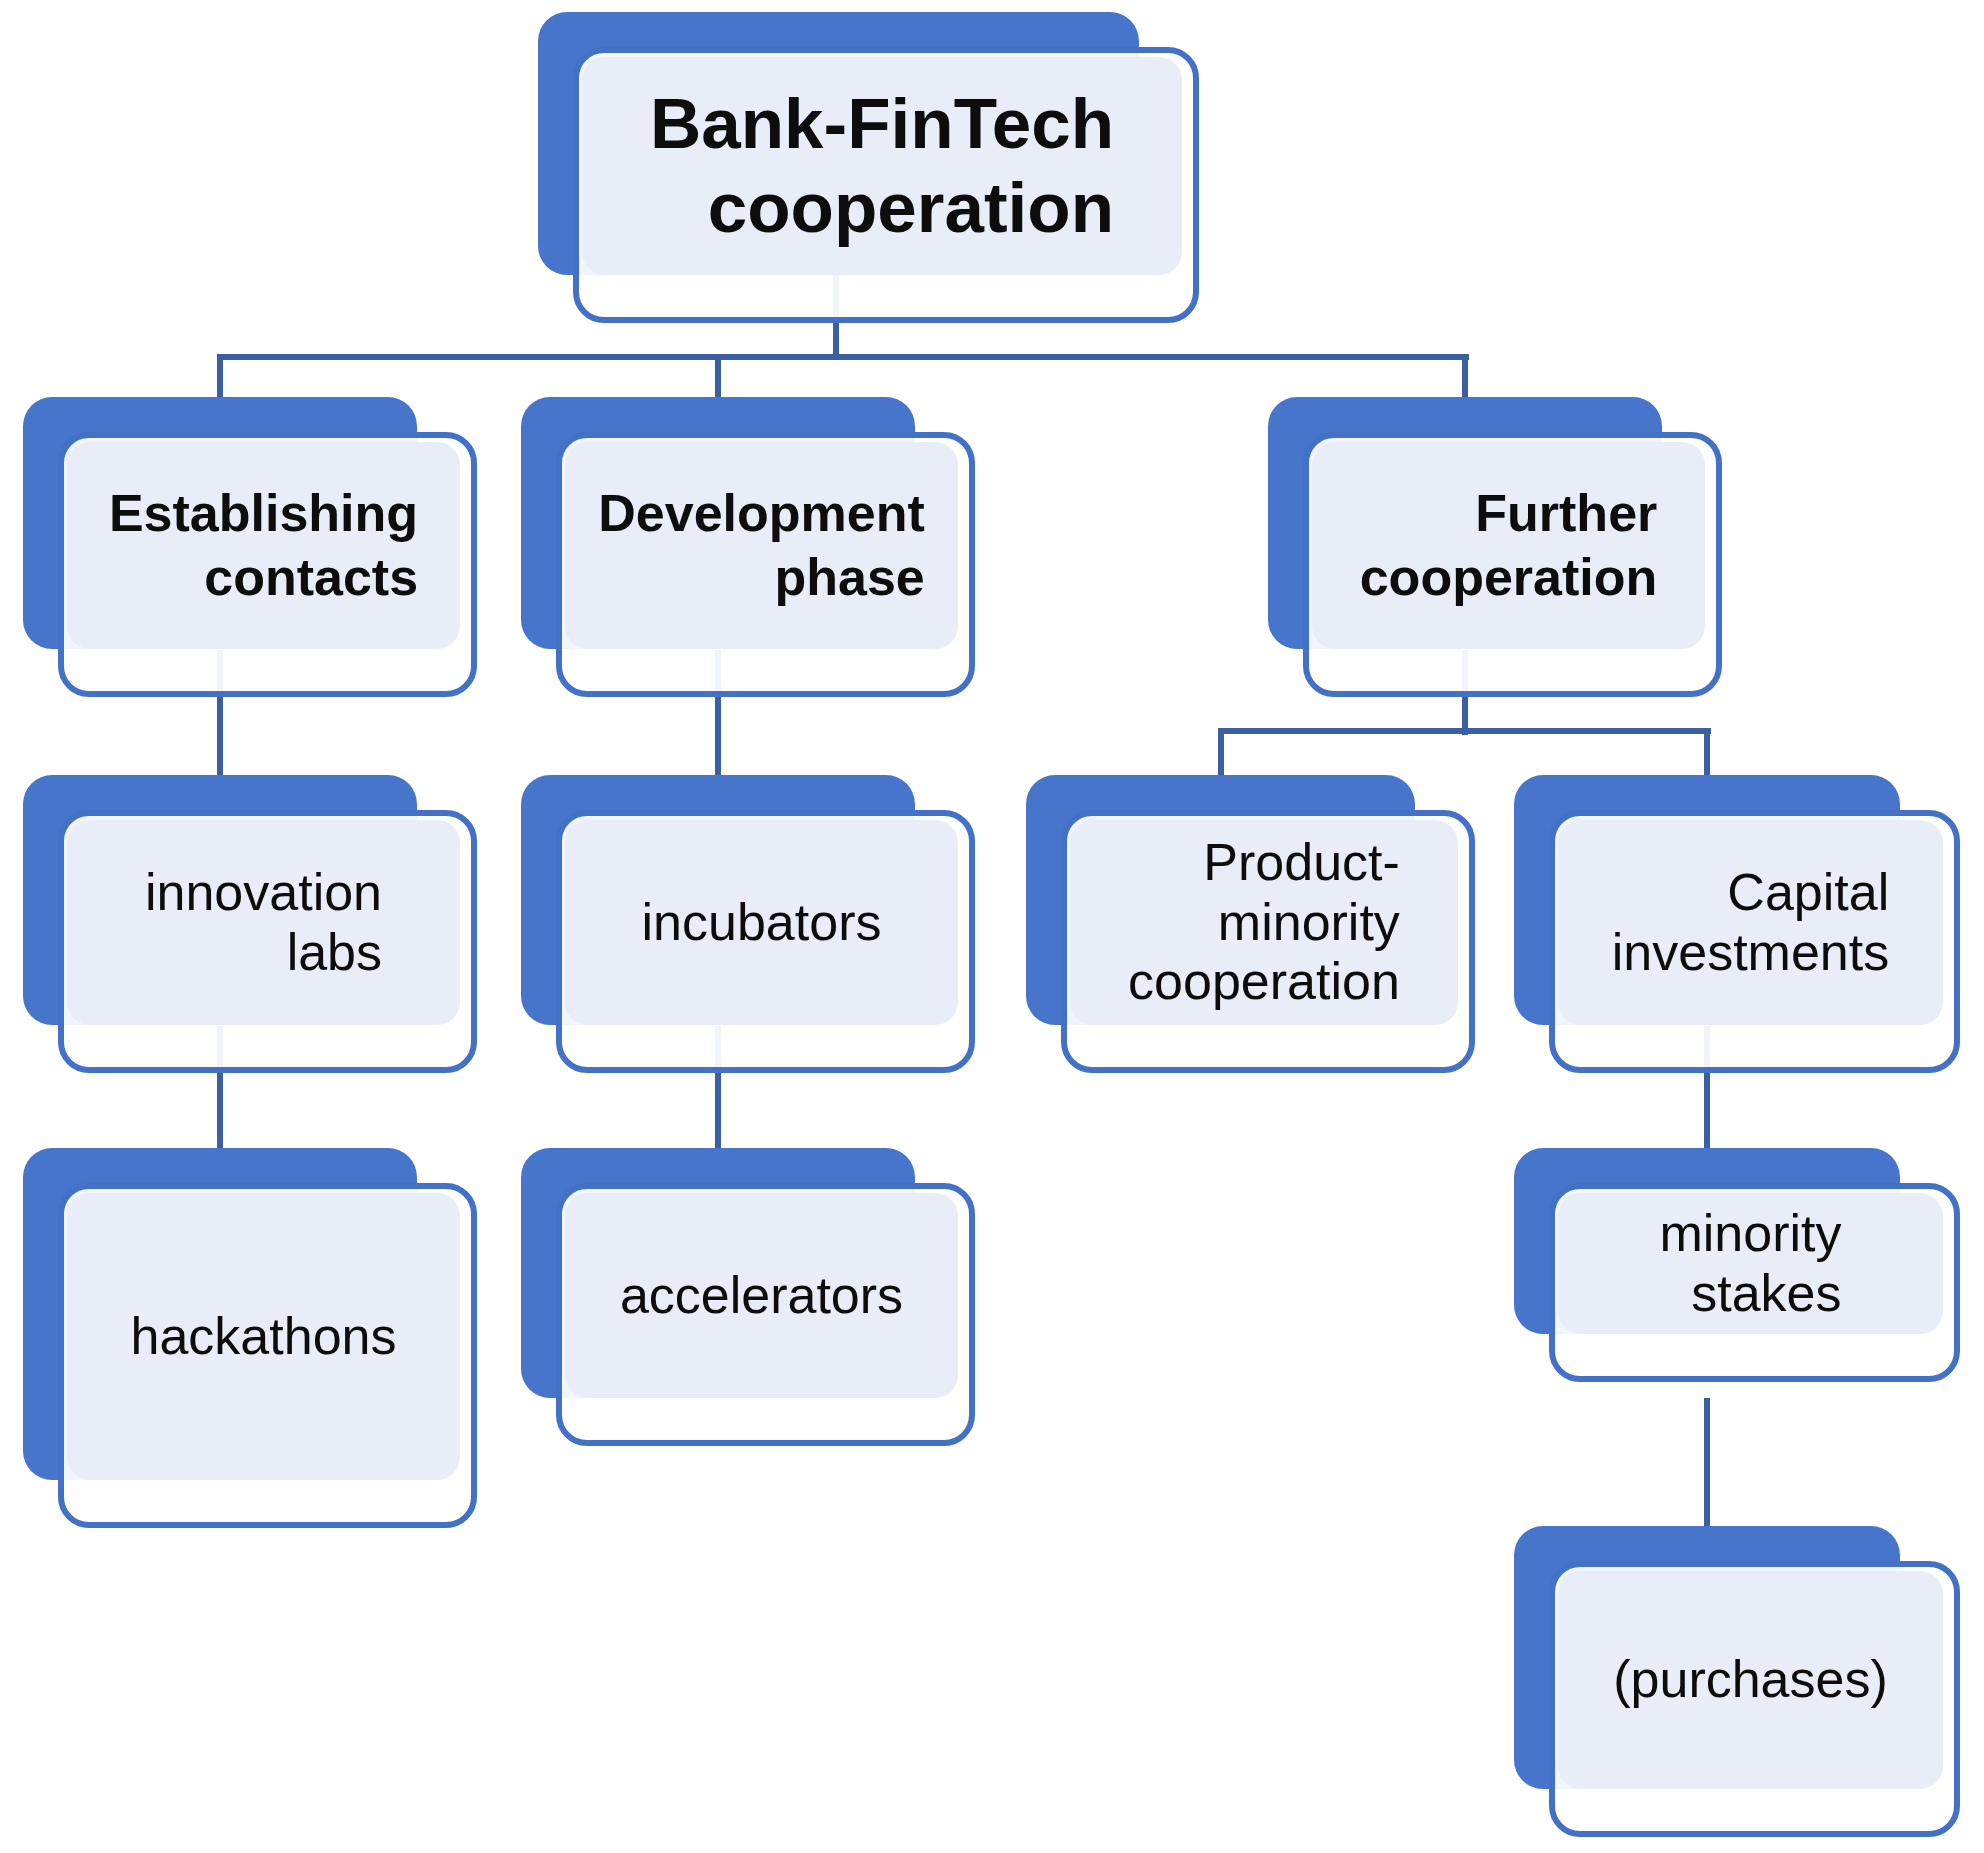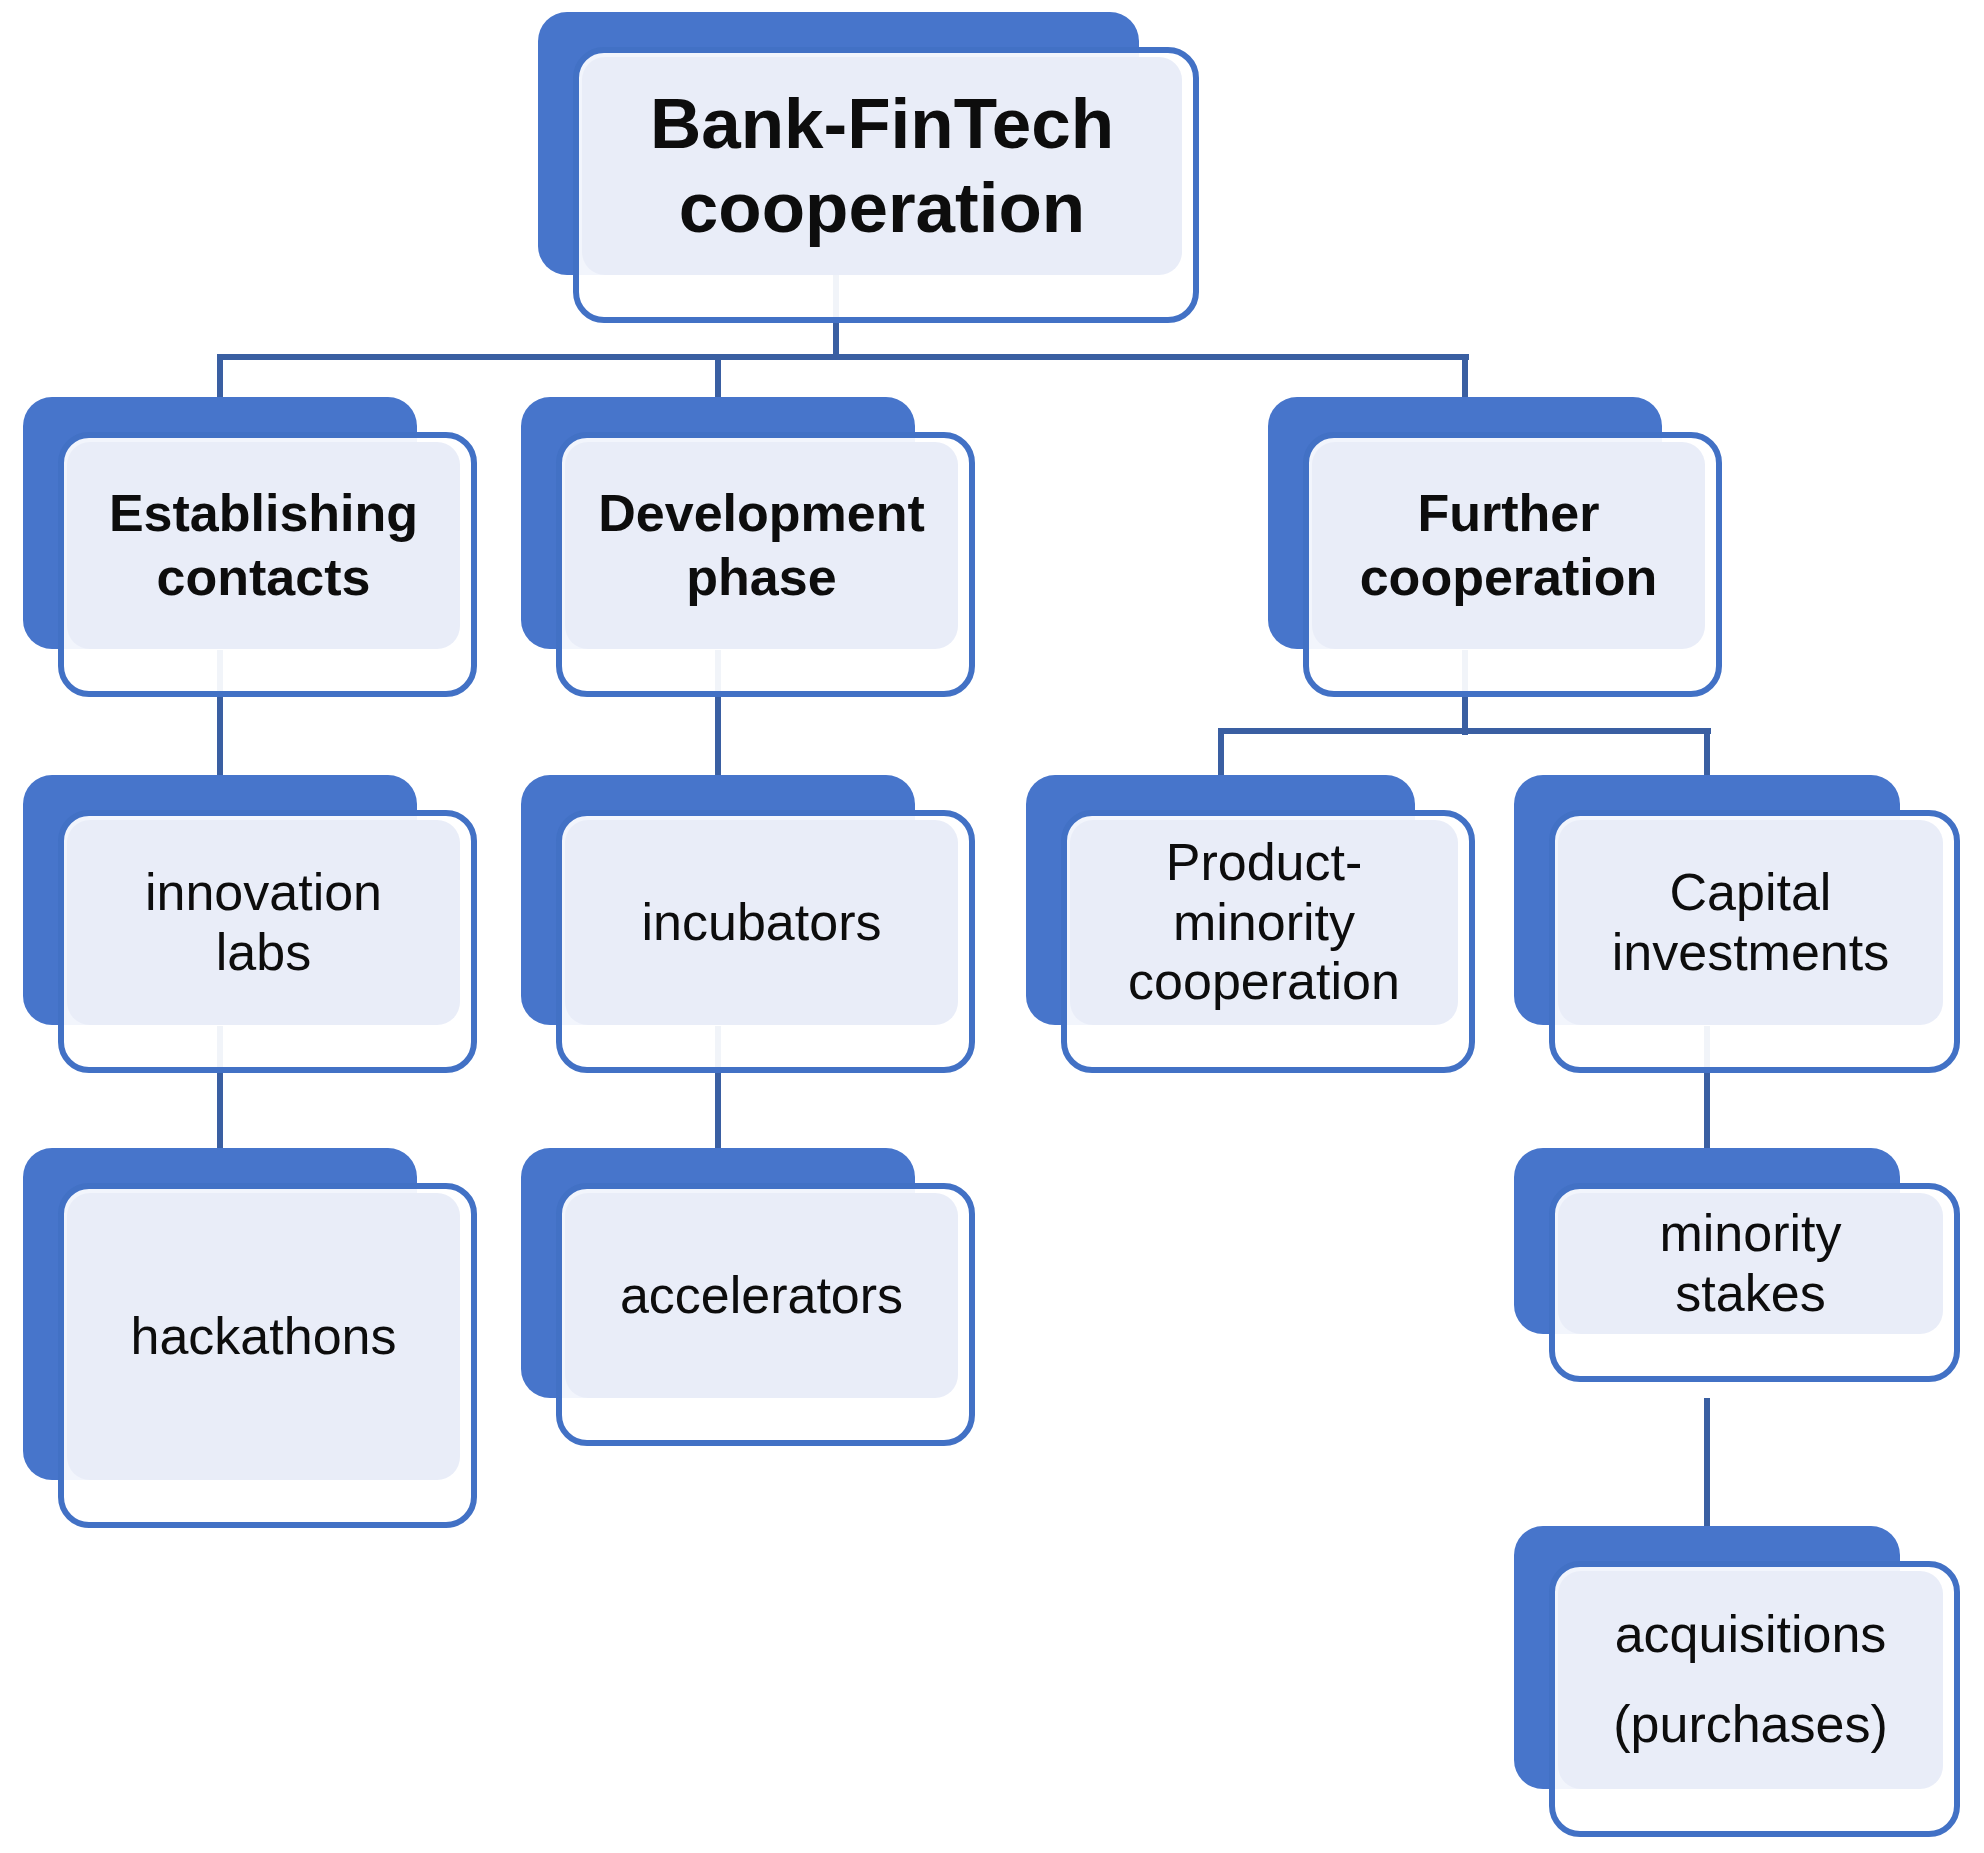--- a/index.html
+++ b/index.html
@@ -53,21 +53,21 @@
     border-radius: 23px;
   }
   .node .label {
     position: absolute;
     left: 44px; top: 45px;
     right: 17px; bottom: 48px;
     display: flex;
     flex-direction: column;
     align-items: center;
     justify-content: center;
-    text-align: center;
+    text-align: right;
     white-space: pre-line;
     color: #0d0d0d;
     padding: 0 7.7px;
   }
   .label.lvl0 { font-size: 71px; font-weight: 700; line-height: 1.18; }
   .label.lvl1 { font-size: 52px; font-weight: 700; line-height: 1.22; }
   .label.lvl2 { font-size: 52px; font-weight: 400; line-height: 1.15; }
   .label .para { margin: 15.4px 0; }
 </style>
 </head>
@@ -178,19 +178,18 @@
     <div class="fill"></div>
     <div class="label lvl2">minority
 stakes</div>
   </div>
 
   <div class="node" style="left:1514px; top:1526px; width:446px; height:311px;">
     <div class="shadow"></div>
     <div class="card"></div>
     <div class="fill"></div>
     <div class="label lvl2">
-      <div class="para">acquisitions</div>
       <div class="para">(purchases)</div>
     </div>
   </div>
 
 </div>
 
 
 </body></html>

